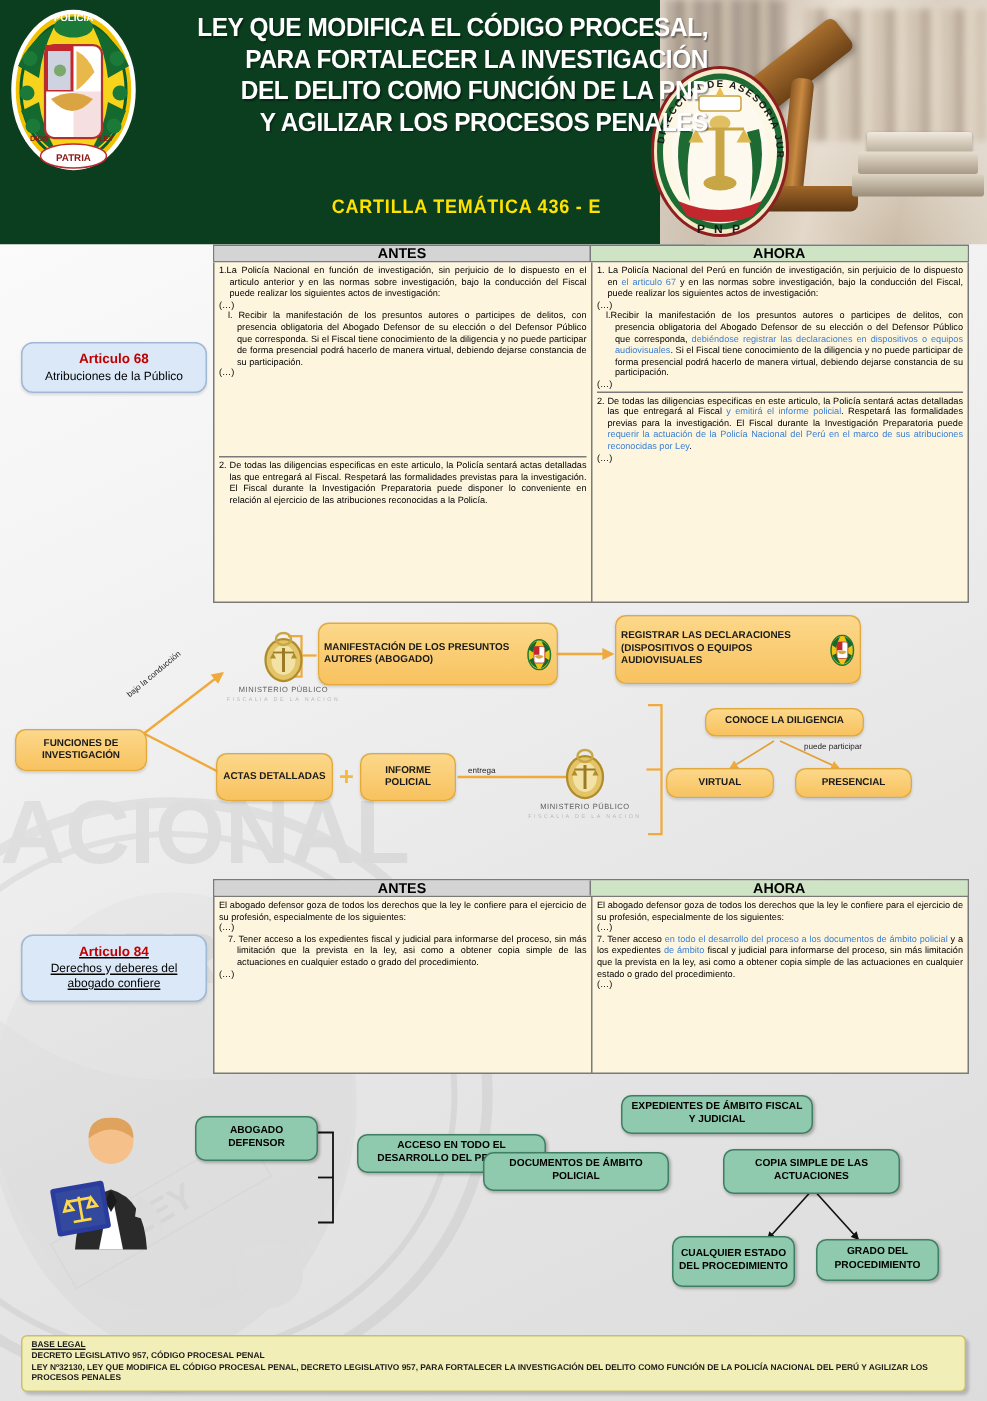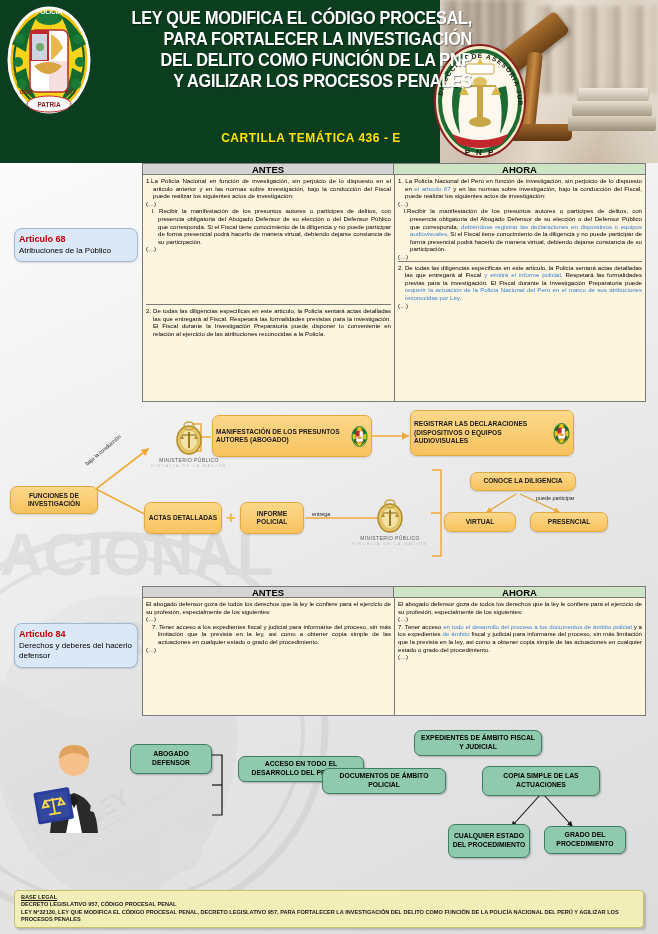--- a/index.html
+++ b/index.html
@@ -144,20 +144,21 @@
   .cmp-cell .ind2 { padding-left:12px; text-indent:-6px; }
   .hl { color:#3b7fd4; }
   .sep-row { border-top:1px solid #7a7a7a; margin-top:2px; padding-top:2px; }
 
   
   .art-pill {
     position:absolute;
     background:#dbe8f7;
     border:1px solid #9fb8d4;
     border-radius:8px;
+    text-align:center;
     color:#000;
     font-size:8px;
     line-height:10.5px;
     padding:5px 4px;
     box-shadow:0 1px 2px rgba(0,0,0,.12);
   }
   .art-pill .num { color:#c00000; font-weight:bold; font-size:9px; display:block; margin-bottom:1px;}
 
   
   .obox {
@@ -481,23 +482,23 @@
       <span>CONOCE LA DILIGENCIA</span>
     </div>
   <div class="flowlabel" style="left:536px; top:495px;">puede participar</div>
   <div class="obox" style="left:444px; top:512px; width:72px; height:20px;">
       <span>VIRTUAL</span>
     </div>
   <div class="obox" style="left:530px; top:512px; width:78px; height:20px;">
       <span>PRESENCIAL</span>
     </div>
 
-  <div class="art-pill" style="left:14px; top:623px; width:124px;">
+  <div class="art-pill" style="left:14px; top:623px; width:124px;text-decoration:underline;">
     <span class="num">Articulo 84</span>
-    <span>Derechos y deberes del hacerlo defensor</span>
+    <span>Derechos y deberes del abogado confiere</span>
   </div>
 
   <div class="cmp" style="left:142px; top:586px; width:504px;">
     <div class="cmp-head">
       <div class="col-antes">ANTES</div>
       <div class="col-ahora">AHORA</div>
     </div>
     <div class="cmp-body">
       <div class="cmp-cell left" style="height:118px;">
         <p>El abogado defensor goza de todos los derechos que la ley le confiere para el ejercicio de su profesión, especialmente de los siguientes:</p>

